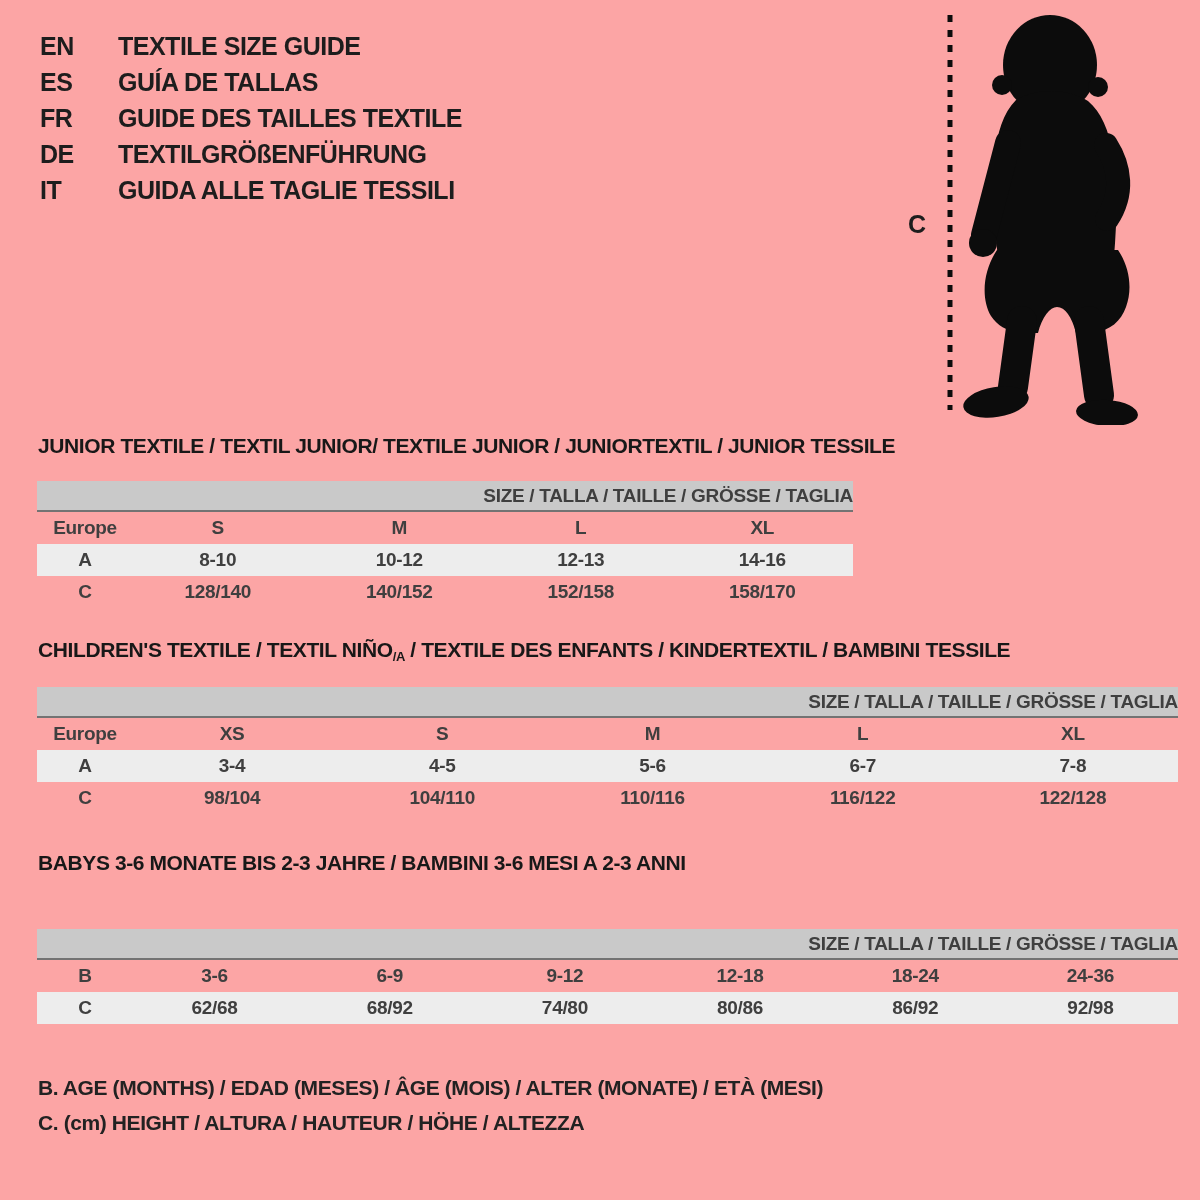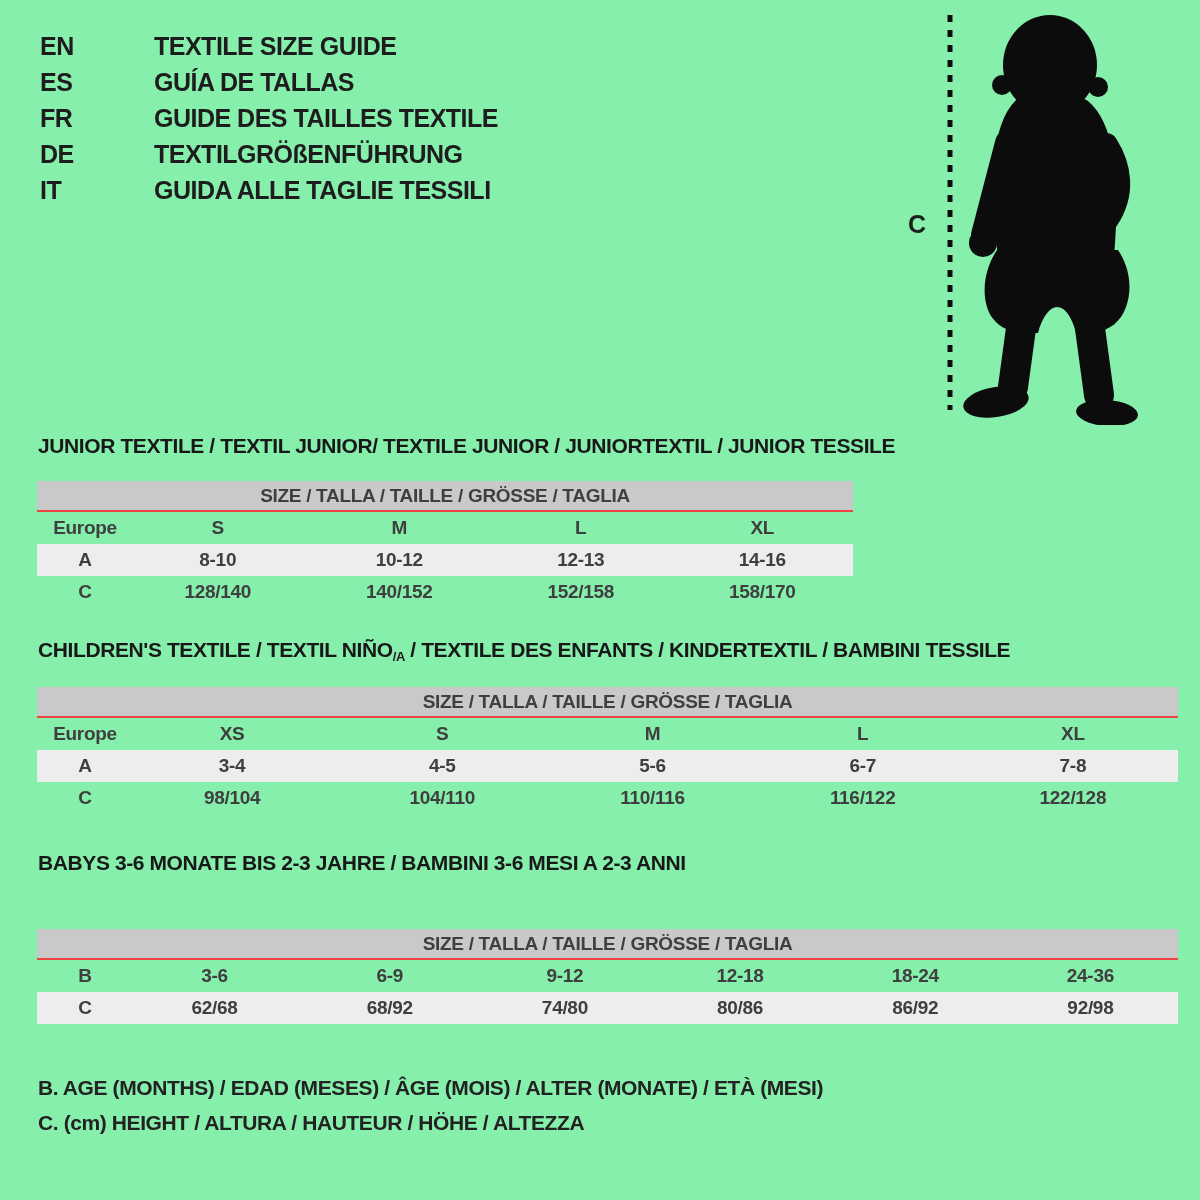--- a/index.html
+++ b/index.html
@@ -1,36 +1,36 @@
 <!DOCTYPE html>
 <html><head>
 <meta charset="utf-8">
 <style>
   html,body{margin:0;padding:0;background:#ffffff;}
   .canvas{
-    position:relative;width:1200px;height:1200px;background:#86efac;overflow:hidden;
+    position:relative;width:1200px;height:1200px;background:#fca5a5;overflow:hidden;
     font-family:"Liberation Sans",sans-serif;font-weight:bold;color:#1c1c1c;
   }
   
   .lang-block{position:absolute;left:40px;top:28px;}
   .lang-row{display:flex;line-height:36px;font-size:25px;letter-spacing:-0.5px;color:#1d1d1d;}
   .lang-code{width:78px;flex:0 0 78px;}
-  .lang-title{white-space:nowrap;margin-left:36px;}
+  .lang-title{white-space:nowrap;}
   
   .figure-label{position:absolute;left:908px;top:210px;font-size:25px;color:#1d1d1d;}
   .figure-svg{position:absolute;left:900px;top:5px;}
   
   .section-title{position:absolute;left:38px;font-size:21px;letter-spacing:-0.4px;color:#181818;white-space:nowrap;text-align:right;}
   .section-title .sub{font-size:13px;position:relative;top:4px;}
   .babies-title{line-height:35px;}
   table.size-table{position:absolute;border-collapse:collapse;table-layout:fixed;}
   table.size-table td{padding:0;font-size:19px;letter-spacing:-0.3px;color:#3f3f3f;}
   td.bar{
-    background:#c9c9c9;border-bottom:2px solid #ef4444;height:29px;
-    text-align:center;padding-left:6px;color:#3a3a3a;font-size:19px;
+    background:#c9c9c9;border-bottom:2px solid #737373;height:29px;
+    text-align:right;padding-left:6px;color:#3a3a3a;font-size:19px;
   }
   tr.data-row td{height:32px;text-align:center;}
   tr.data-row td.row-label{text-align:center;padding-left:6px;width:90px;}
   tr.alt td{background:#ededed;}
   
   .legend{position:absolute;left:38px;top:1070px;line-height:35px;font-size:21px;letter-spacing:-0.4px;color:#222222;}
   .legend div{white-space:nowrap;}
 </style>
 </head>
 <body>

